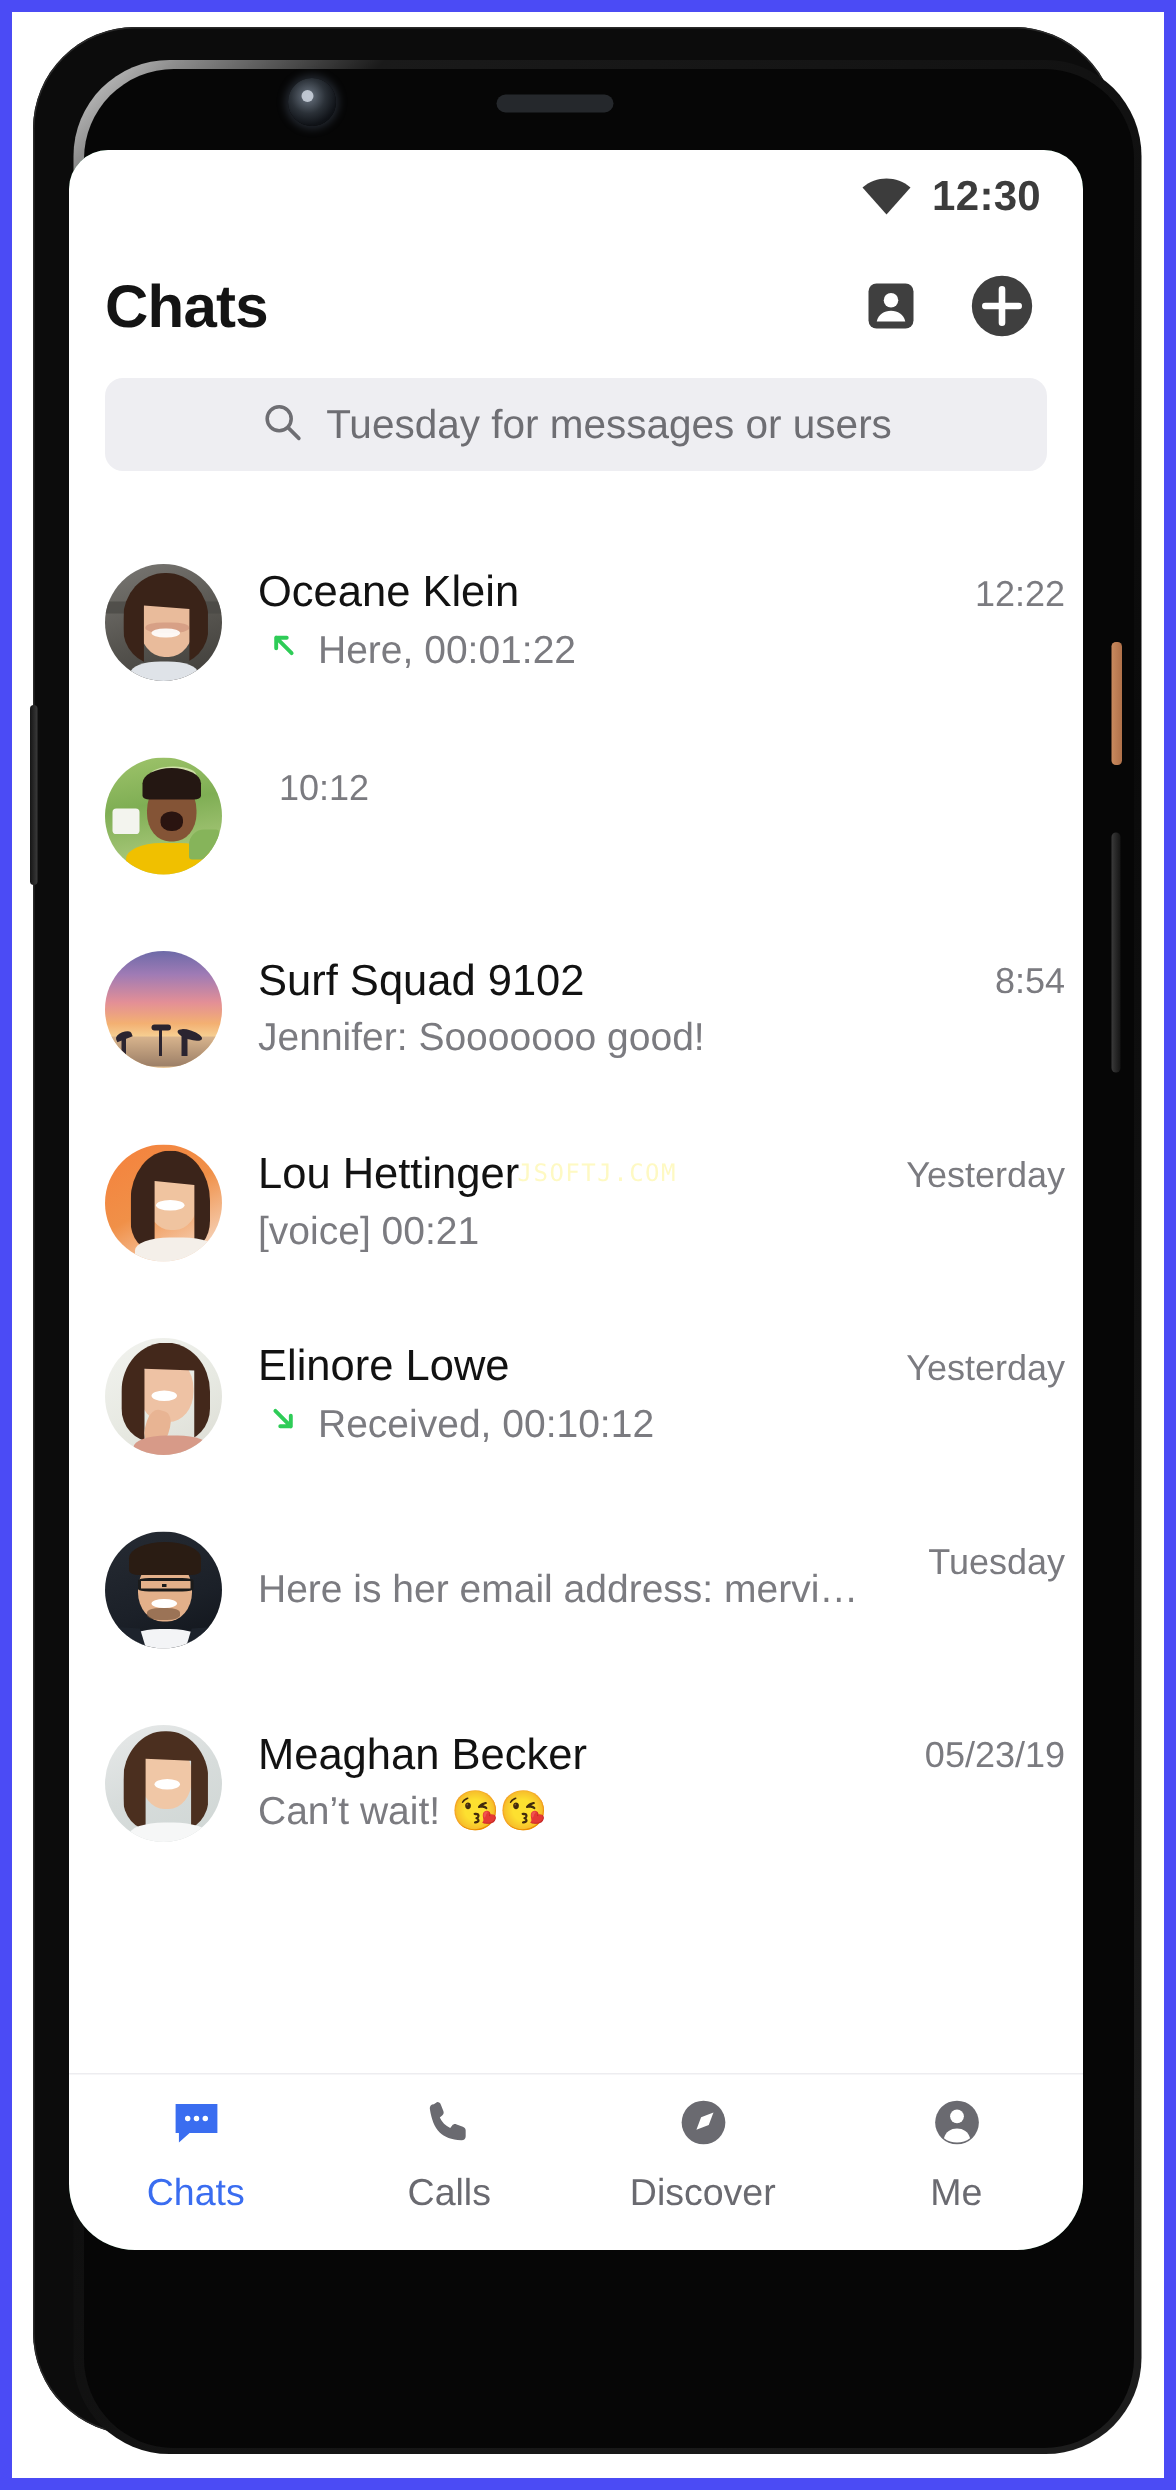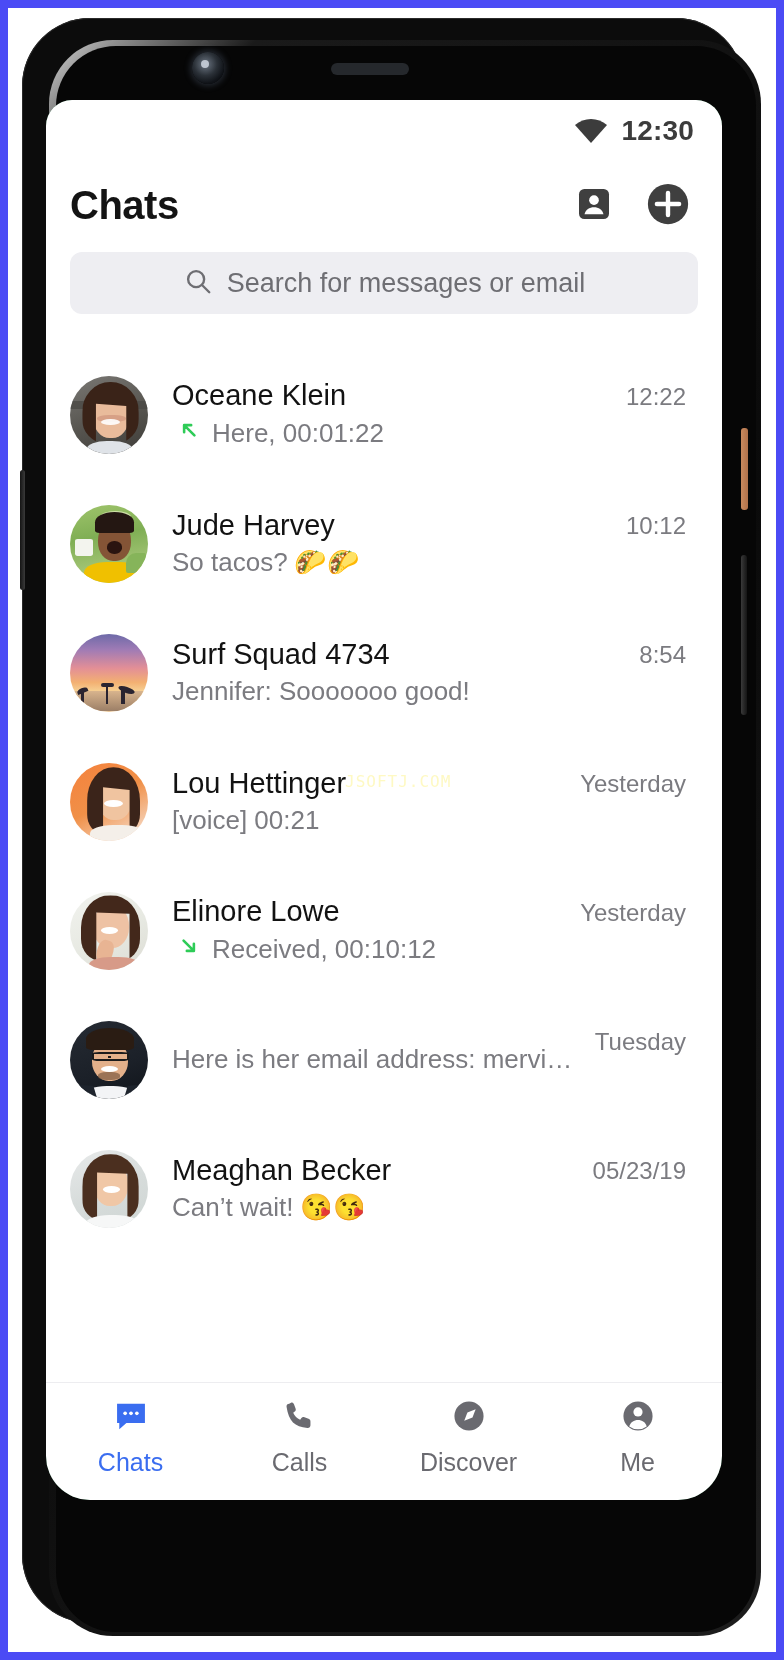--- a/index.html
+++ b/index.html
@@ -179,21 +179,21 @@
   #chat-list {
     flex: 1 1 auto;
     overflow: hidden;
     background: #fff;
     padding-top: 16px;
   }
   .chat-row {
     height: 129px;
     display: flex;
     align-items: center;
-    padding: 0 36px 0 24px;
+    padding: 0 12px 0 24px;
     cursor: pointer;
   }
   .avatar {
     width: 78px; height: 78px;
     border-radius: 50%;
     flex: 0 0 78px;
     margin-right: 24px;
     overflow: hidden;
     position: relative;
   }
@@ -327,21 +327,21 @@
     </div>
 
     <div id="search-wrap">
       <div id="search-bar">
         <span>
           <svg width="30" height="30" viewBox="0 0 24 24" aria-hidden="true">
             <circle cx="10.5" cy="10.5" r="6.4" fill="none" stroke="#6e6e73" stroke-width="1.9"></circle>
             <path d="M15.4 15.4L21 21" stroke="#6e6e73" stroke-width="1.9" stroke-linecap="round"></path>
           </svg>
         </span>
-        <span id="search-placeholder">Search for messages or email</span>
+        <span id="search-placeholder">Tuesday for messages or users</span>
       </div>
     </div>
 
     <div id="chat-list">
 
       <div class="chat-row">
         <div class="avatar">
           <div class="av-bg" style="background:linear-gradient(160deg,#7a7874 0%,#56544f 55%,#3e3c38 100%)"></div>
           <div style="position:absolute;left:-6%;top:33%;width:112%;height:10%;background:#4a4844;opacity:.75"></div>
           <div class="av-face" style="left:30%;top:22%;width:46%;height:58%;background:#e9bb9b"></div>
@@ -368,42 +368,36 @@
         <div class="avatar">
           <div class="av-bg" style="background:linear-gradient(170deg,#9fc46b 0%,#7fae54 40%,#bcd48c 100%)"></div>
           <div style="position:absolute;left:38%;top:8%;width:40%;height:16%;background:#cfe0a8;border-radius:50%"></div>
           <div style="position:absolute;left:6%;top:44%;width:24%;height:22%;background:#f3f4ee;border-radius:14%"></div>
           <div class="av-face" style="left:36%;top:20%;width:42%;height:52%;background:#845436"></div>
           <div class="av-hair" style="left:32%;top:10%;width:50%;height:26%;background:#241712;border-radius:50% 50% 12% 12%"></div>
           <div style="position:absolute;left:47%;top:47%;width:20%;height:16%;background:#2a1410;border-radius:46%"></div>
           <div style="position:absolute;left:18%;top:74%;width:74%;height:34%;background:#f0c000;border-radius:40% 38% 0 0"></div>
           <div style="position:absolute;left:72%;top:62%;width:26%;height:26%;background:#86b45a;border-radius:50% 10% 50% 10%"></div>
         </div>
-        <div class="chat-text">
-          <div class="chat-name">Jude Harvey</div>
-          <div class="chat-sub">
-            <span>So tacos? 🌮🌮</span>
-          </div>
-        </div>
         <div class="chat-time">10:12</div>
       </div>
 
       <div class="chat-row">
         <div class="avatar">
           <div class="av-bg" style="background:linear-gradient(180deg,#6d6aa8 0%,#9f7bb5 20%,#e38f96 44%,#f3b072 62%,#f7d79a 76%,#e9c79a 100%)"></div>
           <div style="position:absolute;left:0;top:74%;width:100%;height:26%;background:linear-gradient(180deg,#d8b48d,#9c7f67)"></div>
           <div style="position:absolute;left:14%;top:72%;width:4%;height:18%;background:#2a2430"></div>
           <div style="position:absolute;left:9%;top:70%;width:14%;height:7%;background:#2a2430;border-radius:50% 50% 0 0;transform:rotate(-22deg)"></div>
           <div style="position:absolute;left:46%;top:66%;width:3%;height:24%;background:#2a2430"></div>
           <div style="position:absolute;left:40%;top:64%;width:16%;height:5%;background:#2a2430;border-radius:2px"></div>
           <div style="position:absolute;left:66%;top:72%;width:4%;height:18%;background:#2a2430"></div>
           <div style="position:absolute;left:62%;top:68%;width:22%;height:8%;background:#2a2430;border-radius:50%;transform:rotate(18deg)"></div>
         </div>
         <div class="chat-text">
-          <div class="chat-name">Surf Squad 4734</div>
+          <div class="chat-name">Surf Squad 9102</div>
           <div class="chat-sub">
             <span>Jennifer: Sooooooo good!</span>
           </div>
         </div>
         <div class="chat-time">8:54</div>
       </div>
 
       <div class="chat-row">
         <div class="avatar">
           <div class="av-bg" style="background:linear-gradient(150deg,#f5813c 0%,#f09048 48%,#f7e7dc 100%)"></div>

